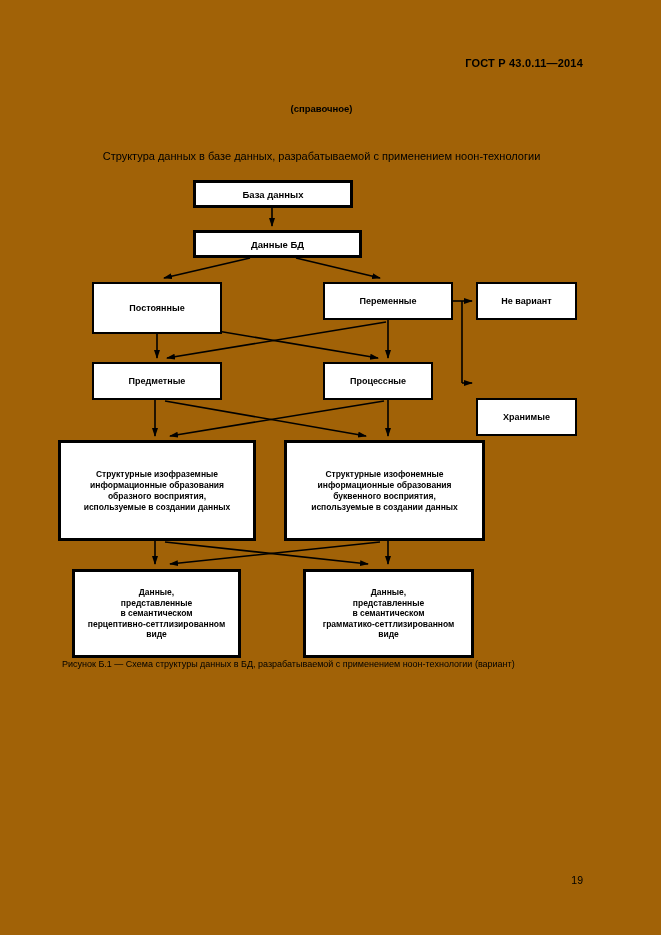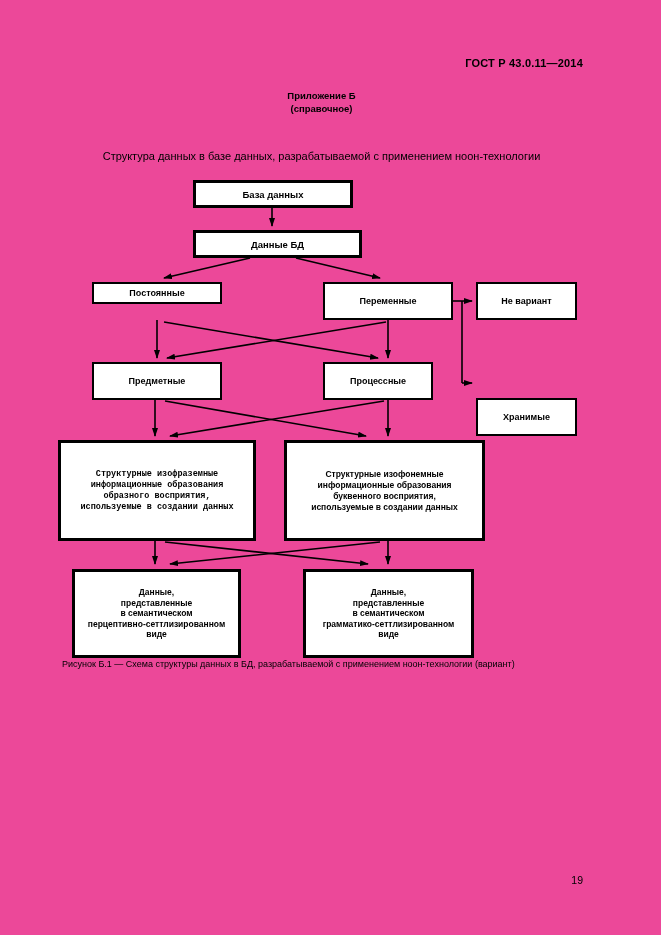--- a/index.html
+++ b/index.html
@@ -1,19 +1,19 @@
 <!DOCTYPE html>
 <html><head>
 <meta charset="utf-8">
 <style>
   html,body{margin:0;padding:0;background:#ffffff;}
   .page{
     position:relative;
     width:661px;height:935px;
-    background:#ec4899;
+    background:#a16207;
     font-family:"Liberation Sans", sans-serif;
     color:#000;
     overflow:hidden;
   }
   .gost-header{
     position:absolute;top:57px;left:60px;right:78px;
     text-align:right;font-size:11px;font-weight:bold;letter-spacing:.2px;
   }
   .appendix-title{
     position:absolute;top:90px;left:60px;right:78px;
@@ -33,27 +33,27 @@
     box-sizing:border-box;
     display:flex;align-items:center;justify-content:center;
     text-align:center;
     font-weight:bold;
     background:#fff;
   }
   .node .lines span{display:block;}
   .thick{border-width:3px;}
   .b-database{left:193px;top:180px;width:160px;height:28px;font-size:9.5px;}
   .b-dbdata{left:193px;top:230px;width:169px;height:28px;font-size:9.5px;}
-  .b-constant{left:92px;top:282px;width:130px;height:22px;font-size:9px;}
+  .b-constant{left:92px;top:282px;width:130px;height:52px;font-size:9px;}
   .b-variable{left:323px;top:282px;width:130px;height:38px;font-size:9px;}
   .b-notstored{left:476px;top:282px;width:101px;height:38px;font-size:9px;}
   .b-subject{left:92px;top:362px;width:130px;height:38px;font-size:9px;}
   .b-process{left:323px;top:362px;width:110px;height:38px;font-size:9px;}
   .b-stored{left:476px;top:362px;width:101px;height:38px;font-size:9px;margin-top:36px;}
-  .b-isophrase{left:58px;top:440px;width:198px;height:101px;font-size:8.5px;line-height:11px;font-family:Liberation Mono, monospace;}
+  .b-isophrase{left:58px;top:440px;width:198px;height:101px;font-size:8.5px;line-height:11px;}
   .b-isophoneme{left:284px;top:440px;width:201px;height:101px;font-size:8.5px;line-height:11px;}
   .b-perceptive{left:72px;top:569px;width:169px;height:89px;font-size:8.5px;line-height:10.5px;}
   .b-grammar{left:303px;top:569px;width:171px;height:89px;font-size:8.5px;line-height:10.5px;}
   .arrows{position:absolute;top:0;left:0;width:661px;height:935px;pointer-events:none;}
   .arrows line{stroke:#000;stroke-width:1.6;}
   .figure-caption{
     position:absolute;top:659px;left:62px;right:60px;
     font-size:9px;
   }
   .page-number{
@@ -61,21 +61,20 @@
     text-align:right;font-size:10.5px;margin-top:32px;
   }
 </style>
 </head>
 <body>
 
 <div class="page">
 
   <div class="gost-header">ГОСТ Р 43.0.11—2014</div>
 
-  <div class="appendix-title">Приложение Б</div>
   <div class="appendix-subtitle">(справочное)</div>
 
   <div class="section-title">Структура данных в базе данных, разрабатываемой с применением ноон-технологии</div>
 
   <svg class="arrows" viewBox="0 0 661 935" xmlns="http://www.w3.org/2000/svg">
     <defs>
       <marker id="ah" markerWidth="10" markerHeight="8" refX="8" refY="3" orient="auto" markerUnits="userSpaceOnUse">
         <path d="M0,0 L9,3 L0,6 Z" fill="#000"></path>
       </marker>
     </defs>

